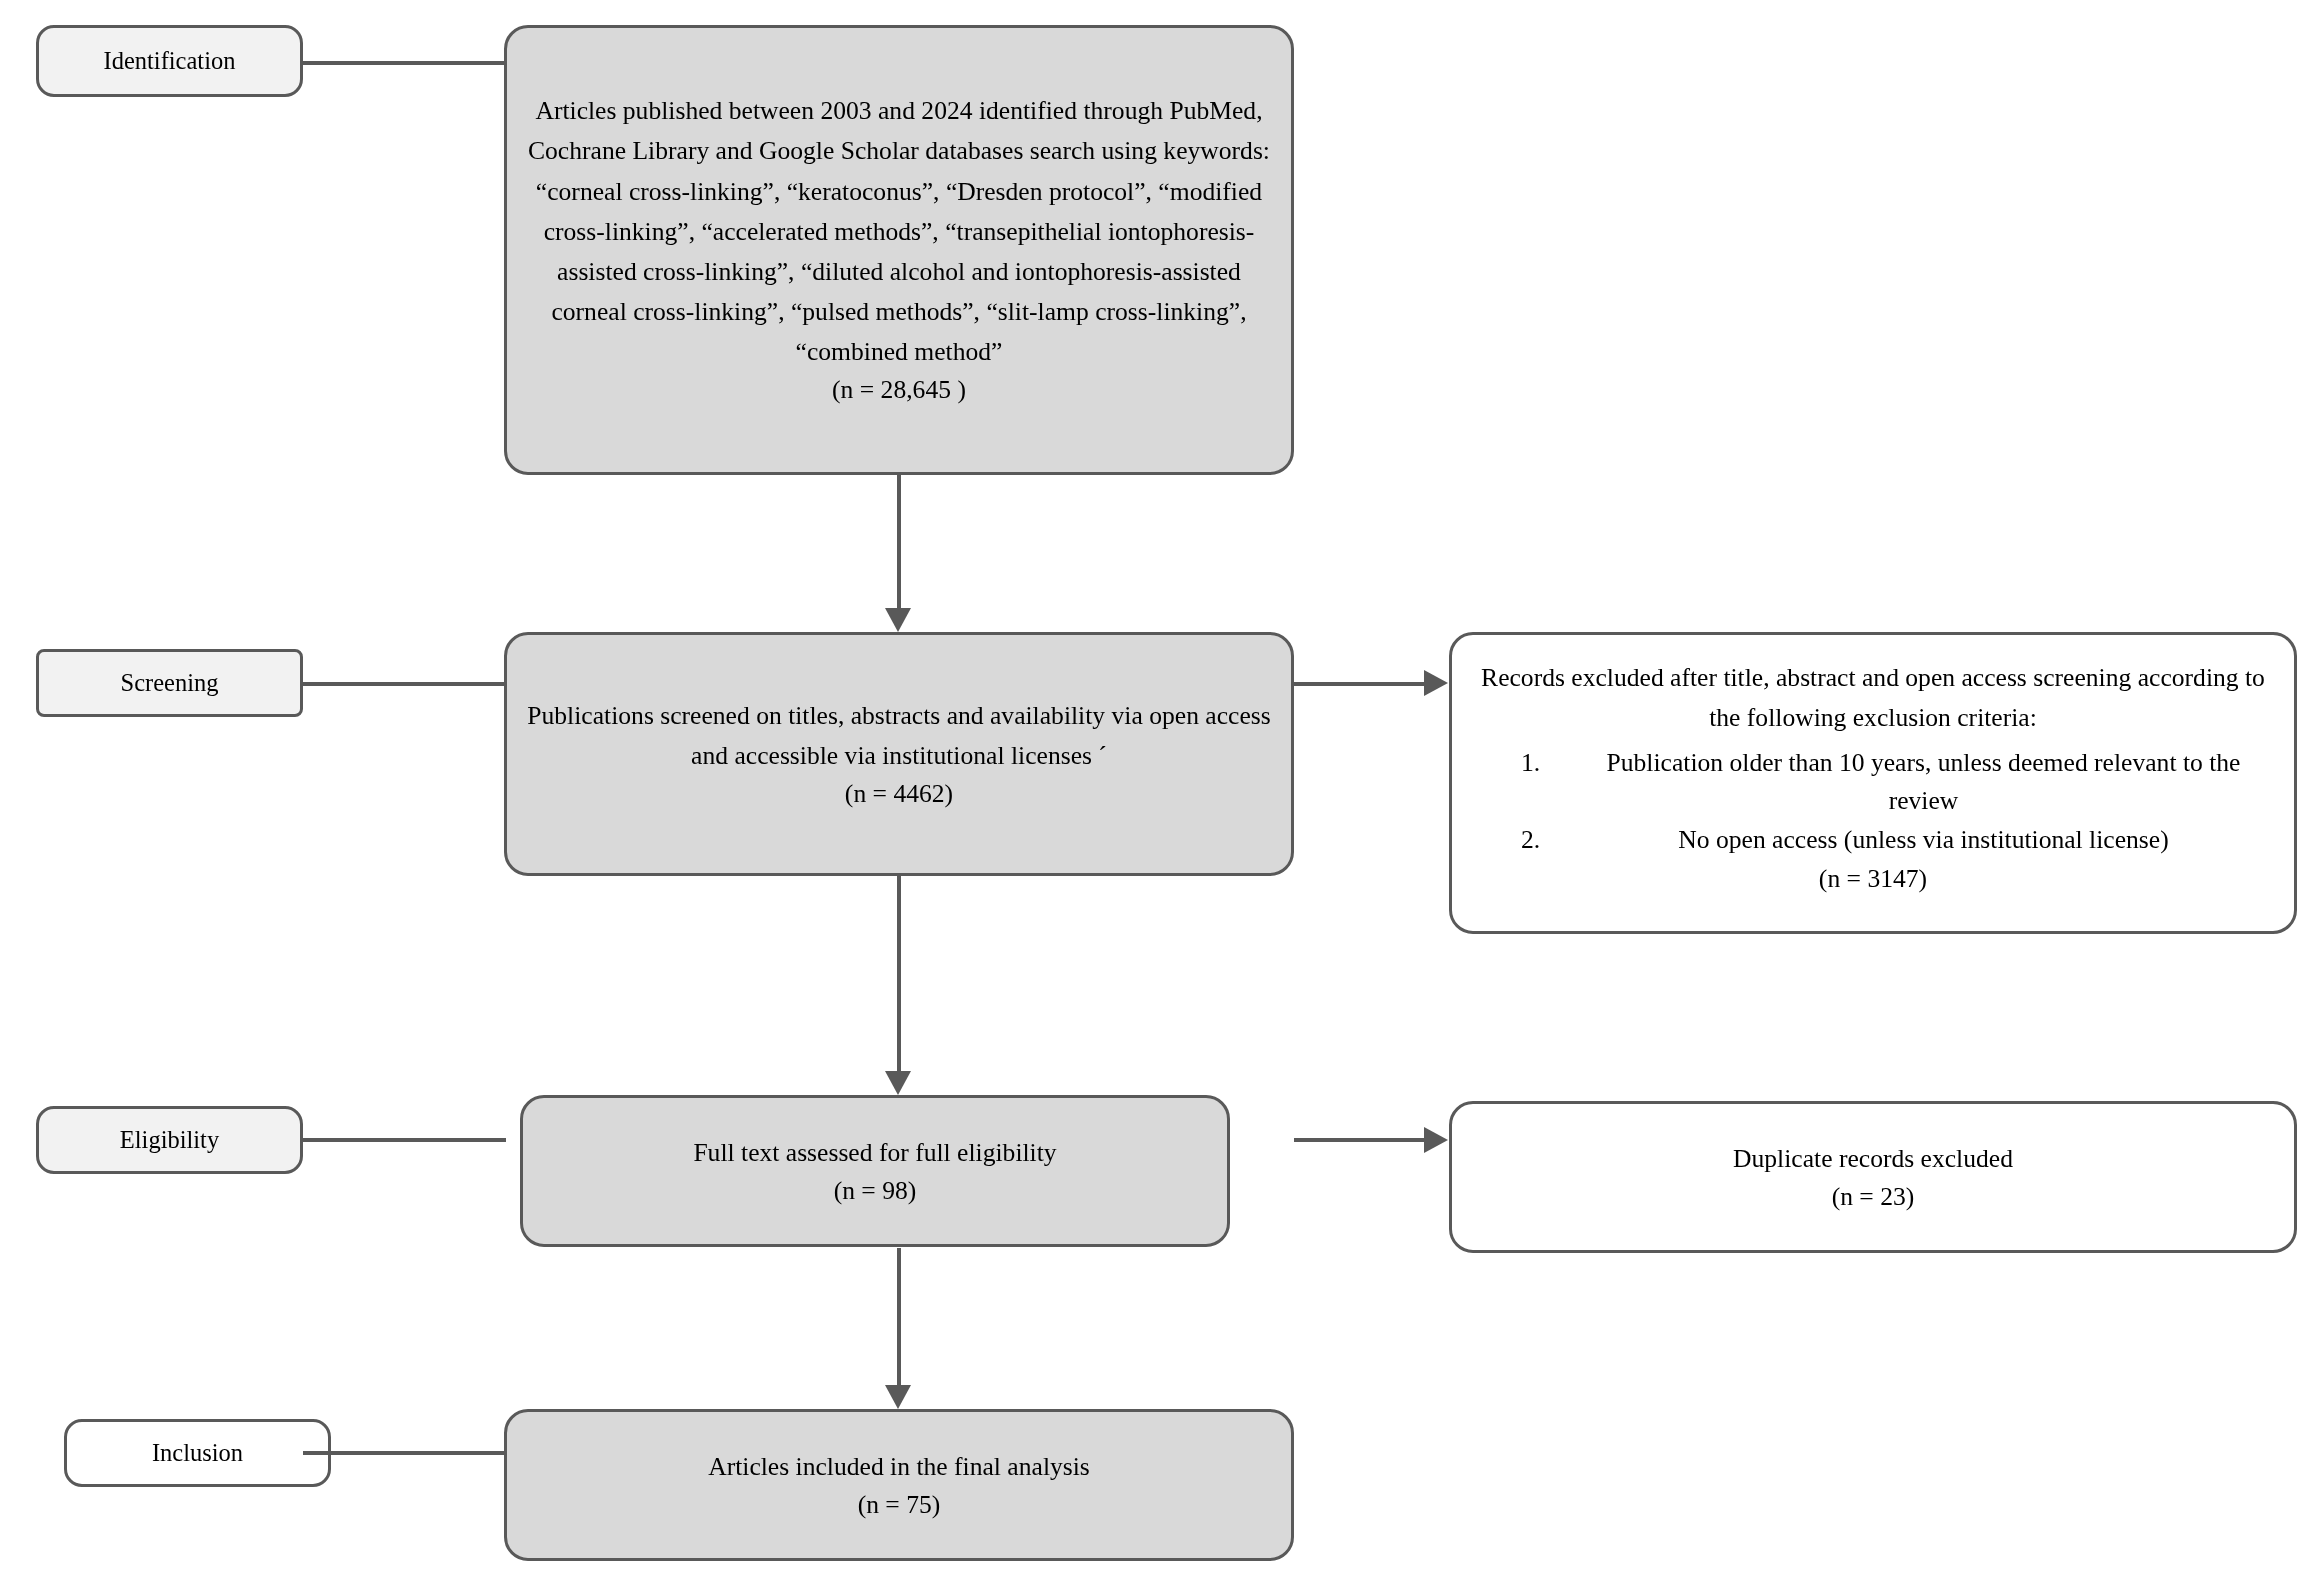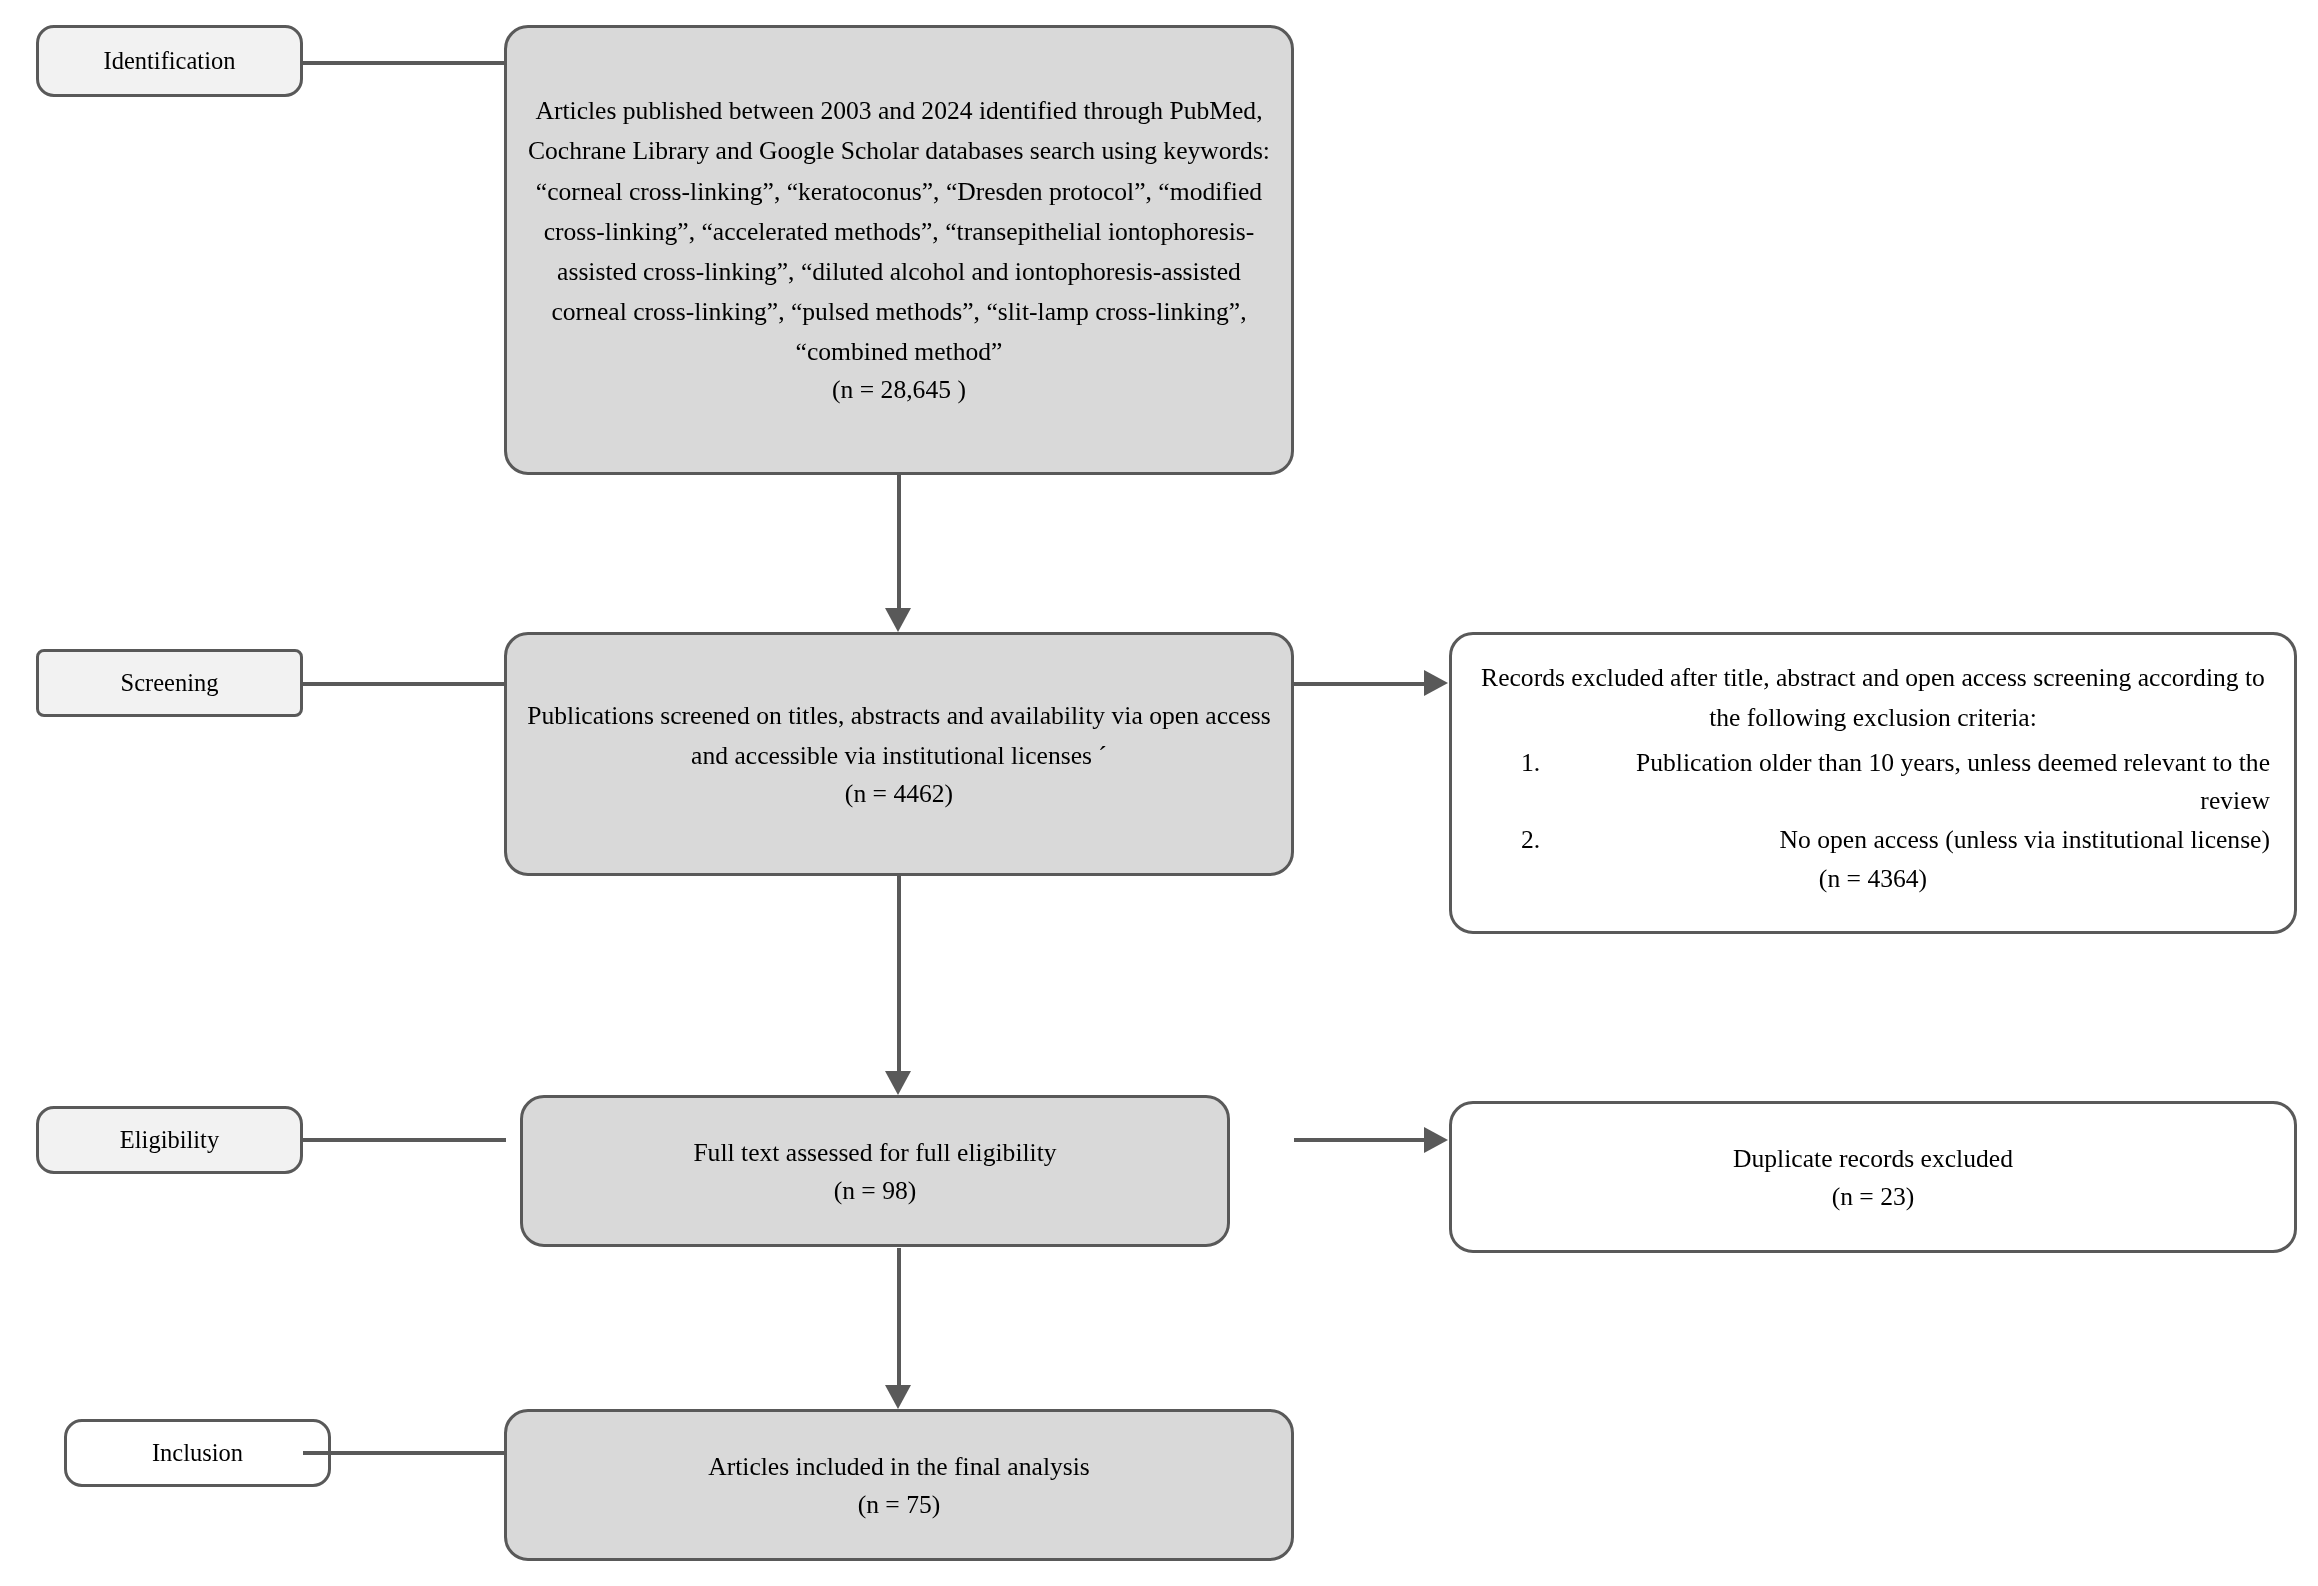--- a/index.html
+++ b/index.html
@@ -79,21 +79,21 @@
     align-items: flex-start;
     padding-left: 45px;
     margin-bottom: 1px;
   }
   .crit-num {
     flex: 0 0 56px;
     text-align: left;
   }
   .crit-txt {
     flex: 1 1 auto;
-    text-align: right;
+    text-align: center;
   }
 
   
   .conn {
     position: absolute;
     background: #595959;
   }
   .conn-h { height: 3.7px; }
   .conn-v { width: 3.7px; }
 
@@ -152,21 +152,21 @@
     <ul class="crit-list">
       <li>
         <span class="crit-num">1.</span>
         <span class="crit-txt">Publication older than 10 years, unless deemed relevant to the review</span>
       </li>
       <li>
         <span class="crit-num">2.</span>
         <span class="crit-txt">No open access (unless via institutional license)</span>
       </li>
     </ul>
-    <p class="count-text" style="width:100%;">(n = 4364)</p>
+    <p class="count-text" style="width:100%;">(n = 3147)</p>
   </div>
 
   <div class="conn conn-v" style="left:897px; top:876px; height:195px;"></div>
   <div class="arrow-down" style="left:885px; top:1071px;"></div>
 
   <div class="node stage-label" style="left:36px; top:1106px; width:267px; height:68px;">
     <span>Eligibility</span>
   </div>
 
   <div class="conn conn-h" style="left:303px; top:1138px; width:203px;"></div>

